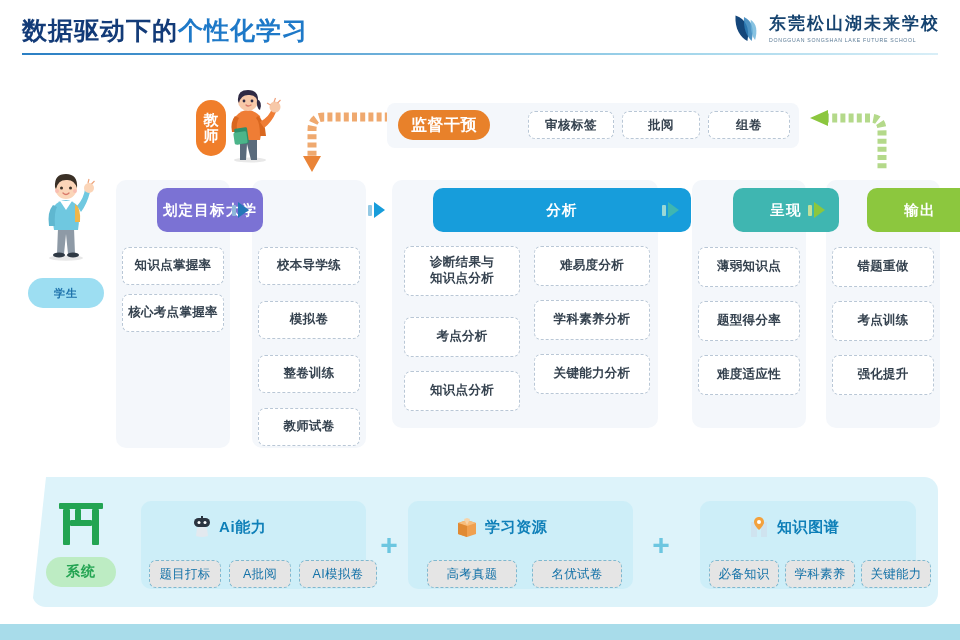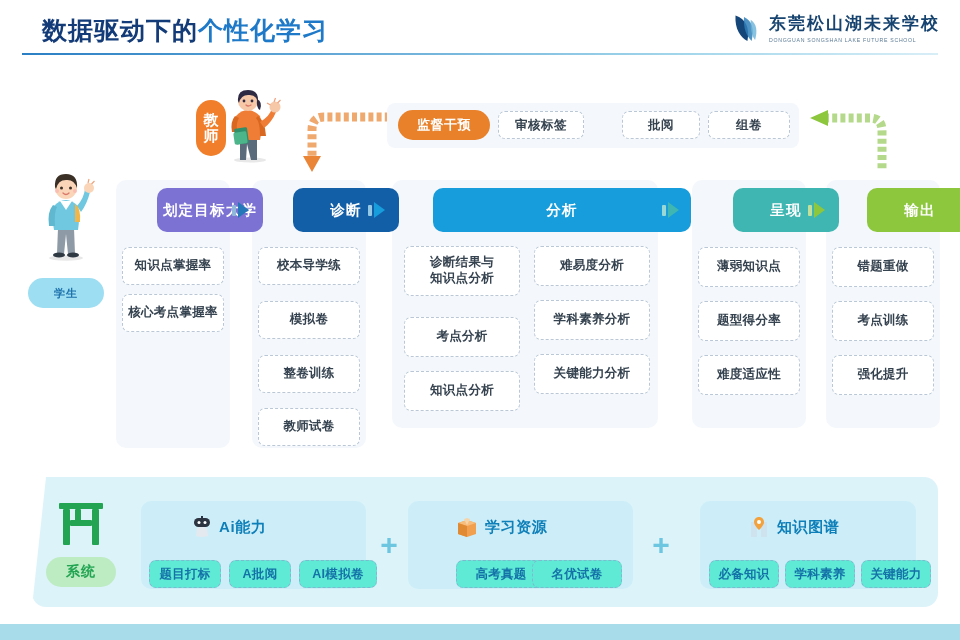--- a/index.html
+++ b/index.html
@@ -10,21 +10,20 @@
     overflow: hidden;
   }
   #page { position: relative; width: 960px; height: 640px; background: #fff; }
 
   
   .header { position: absolute; left: 0; top: 0; width: 960px; height: 62px; }
   .header-title {
     position: absolute; left: 22px; top: 14px;
     font-size: 25px; font-weight: bold; letter-spacing: 1px;
     white-space: nowrap;
-    margin-left: 20px;
   }
   .title-a { color: #133b78; }
   .title-b { color: #1e79c8; }
   .header-rule {
     position: absolute; left: 22px; top: 53px; width: 916px; height: 2px;
     background: linear-gradient(to right, #2a7fc4, #9fd4ea 70%, #d8eef7);
   }
   .logo { position: absolute; right: 20px; top: 12px; display: flex; align-items: center; gap: 8px; }
   .logo-mark { width: 34px; height: 34px; }
   .logo-txt { display: flex; flex-direction: column; justify-content: center; }
@@ -47,35 +46,35 @@
     width: 76px; height: 30px; border-radius: 15px;
     background: #9ddef2; color: #1d72ab;
     font-size: 11px; font-weight: bold;
     display: flex; align-items: center; justify-content: center; letter-spacing: 1px;
   }
 
   .supervise-pill {
     position: absolute; left: 398px; top: 110px;
     width: 92px; height: 30px; border-radius: 15px;
     background: #e8812a; color: #fff;
-    font-size: 13px; font-weight: bold;
+    font-size: 16px; font-weight: bold;
     display: flex; align-items: center; justify-content: center; letter-spacing: 0.5px;
   }
   .teacher-tray {
     position: absolute; left: 387px; top: 103px;
     width: 412px; height: 45px; border-radius: 8px;
     background: #f4f7fb;
   }
   .tchip {
     position: absolute; top: 111px; height: 28px;
     border: 1.4px dashed #b9c7d6; border-radius: 7px; background: #fff;
     display: flex; align-items: center; justify-content: center;
     font-size: 12.5px; font-weight: bold; color: #35424f; letter-spacing: 0.5px;
   }
-  #tchip0 { left: 498px; width: 86px; }
+  #tchip0 { left: 528px; width: 86px; }
   #tchip1 { left: 622px; width: 78px; }
   #tchip2 { left: 708px; width: 82px; }
 
   
   .col { position: absolute; top: 180px; border-radius: 10px; background: #f4f7fb; }
   #col0 { left: 116px; width: 114px; height: 268px; }
   #col1 { left: 252px; width: 114px; height: 268px; }
   #col2 { left: 392px; width: 266px; height: 248px; }
   #col3 { left: 692px; width: 114px; height: 248px; }
   #col4 { left: 826px; width: 114px; height: 248px; }
@@ -131,23 +130,23 @@
     position: absolute; top: 516px; height: 22px;
     display: flex; align-items: center; gap: 7px;
     font-size: 15px; font-weight: bold; color: #0e7fb8; letter-spacing: 0.6px;
   }
   #ctitle0 { left: 192px; }
   #ctitle1 { left: 456px; }
   #ctitle2 { left: 748px; }
 
   .sys-chip {
     position: absolute; height: 28px; top: 560px;
-    border: 1.4px dashed #7fb8cf; border-radius: 7px; background: #5eead4;
+    border: 1.4px dashed #7fb8cf; border-radius: 7px; background: #e5e5e5;
     display: flex; align-items: center; justify-content: center;
-    font-size: 12.5px; font-weight: bold; color: #1472a8; letter-spacing: 0.3px;
+    font-size: 12.5px; font-weight: normal; color: #1472a8; letter-spacing: 0.3px;
   }
   .plus {
     position: absolute; top: 534px; width: 22px; height: 22px;
     color: #6cc6e0; font-size: 30px; font-weight: bold; line-height: 20px;
     display: flex; align-items: center; justify-content: center;
   }
   #plus0 { left: 378px; }
   #plus1 { left: 650px; }
 
   .bottom-bar { position: absolute; left: 0; top: 624px; width: 960px; height: 16px; background: #a8dcea; }
@@ -237,21 +236,20 @@
   </svg>
   <div class="student-badge">学生</div>
 
   <div class="col" id="col0"></div>
   <div class="col" id="col1"></div>
   <div class="col" id="col2"></div>
   <div class="col" id="col3"></div>
   <div class="col" id="col4"></div>
 
   <div class="col-head" id="head0">划定目标大学</div>
-  <div class="col-head" id="head1">诊断</div>
   <div class="col-head" id="head2">分析</div>
   <div class="col-head" id="head3">呈现</div>
   <div class="col-head" id="head4">输出</div>
 
   <div class="arrow right" style="left:232px; top:202px;">
     <span class="bar" style="background:#8fb7da;"></span>
     <span class="tri" style="border-left-color:#2477b8;"></span>
   </div>
   <div class="arrow right" style="left:368px; top:202px;">
     <span class="bar" style="background:#93c9e4;"></span>
@@ -331,21 +329,21 @@
       <path d="M11 1 C14 1 16 3.3 16 6 C16 9.5 11 14 11 14 C11 14 6 9.5 6 6 C6 3.3 8 1 11 1 Z" fill="#f3a13d"></path>
       <circle cx="11" cy="6" r="2" fill="#ffffff"></circle>
     </svg>
     <span>知识图谱</span>
   </div>
 
   <div class="sys-chip" style="left:149px; width:72px;">题目打标</div>
   <div class="sys-chip" style="left:229px; width:62px;">A批阅</div>
   <div class="sys-chip" style="left:299px; width:78px;">AI模拟卷</div>
 
-  <div class="sys-chip" style="left:456px; width:90px;">高考真题</div>
+  <div class="sys-chip" style="left:427px; width:90px;">高考真题</div>
   <div class="sys-chip" style="left:532px; width:90px;">名优试卷</div>
 
   <div class="sys-chip" style="left:709px; width:70px;">必备知识</div>
   <div class="sys-chip" style="left:785px; width:70px;">学科素养</div>
   <div class="sys-chip" style="left:861px; width:70px;">关键能力</div>
 
   <div class="plus" id="plus0">+</div>
   <div class="plus" id="plus1">+</div>
 
   <div class="bottom-bar"></div>

